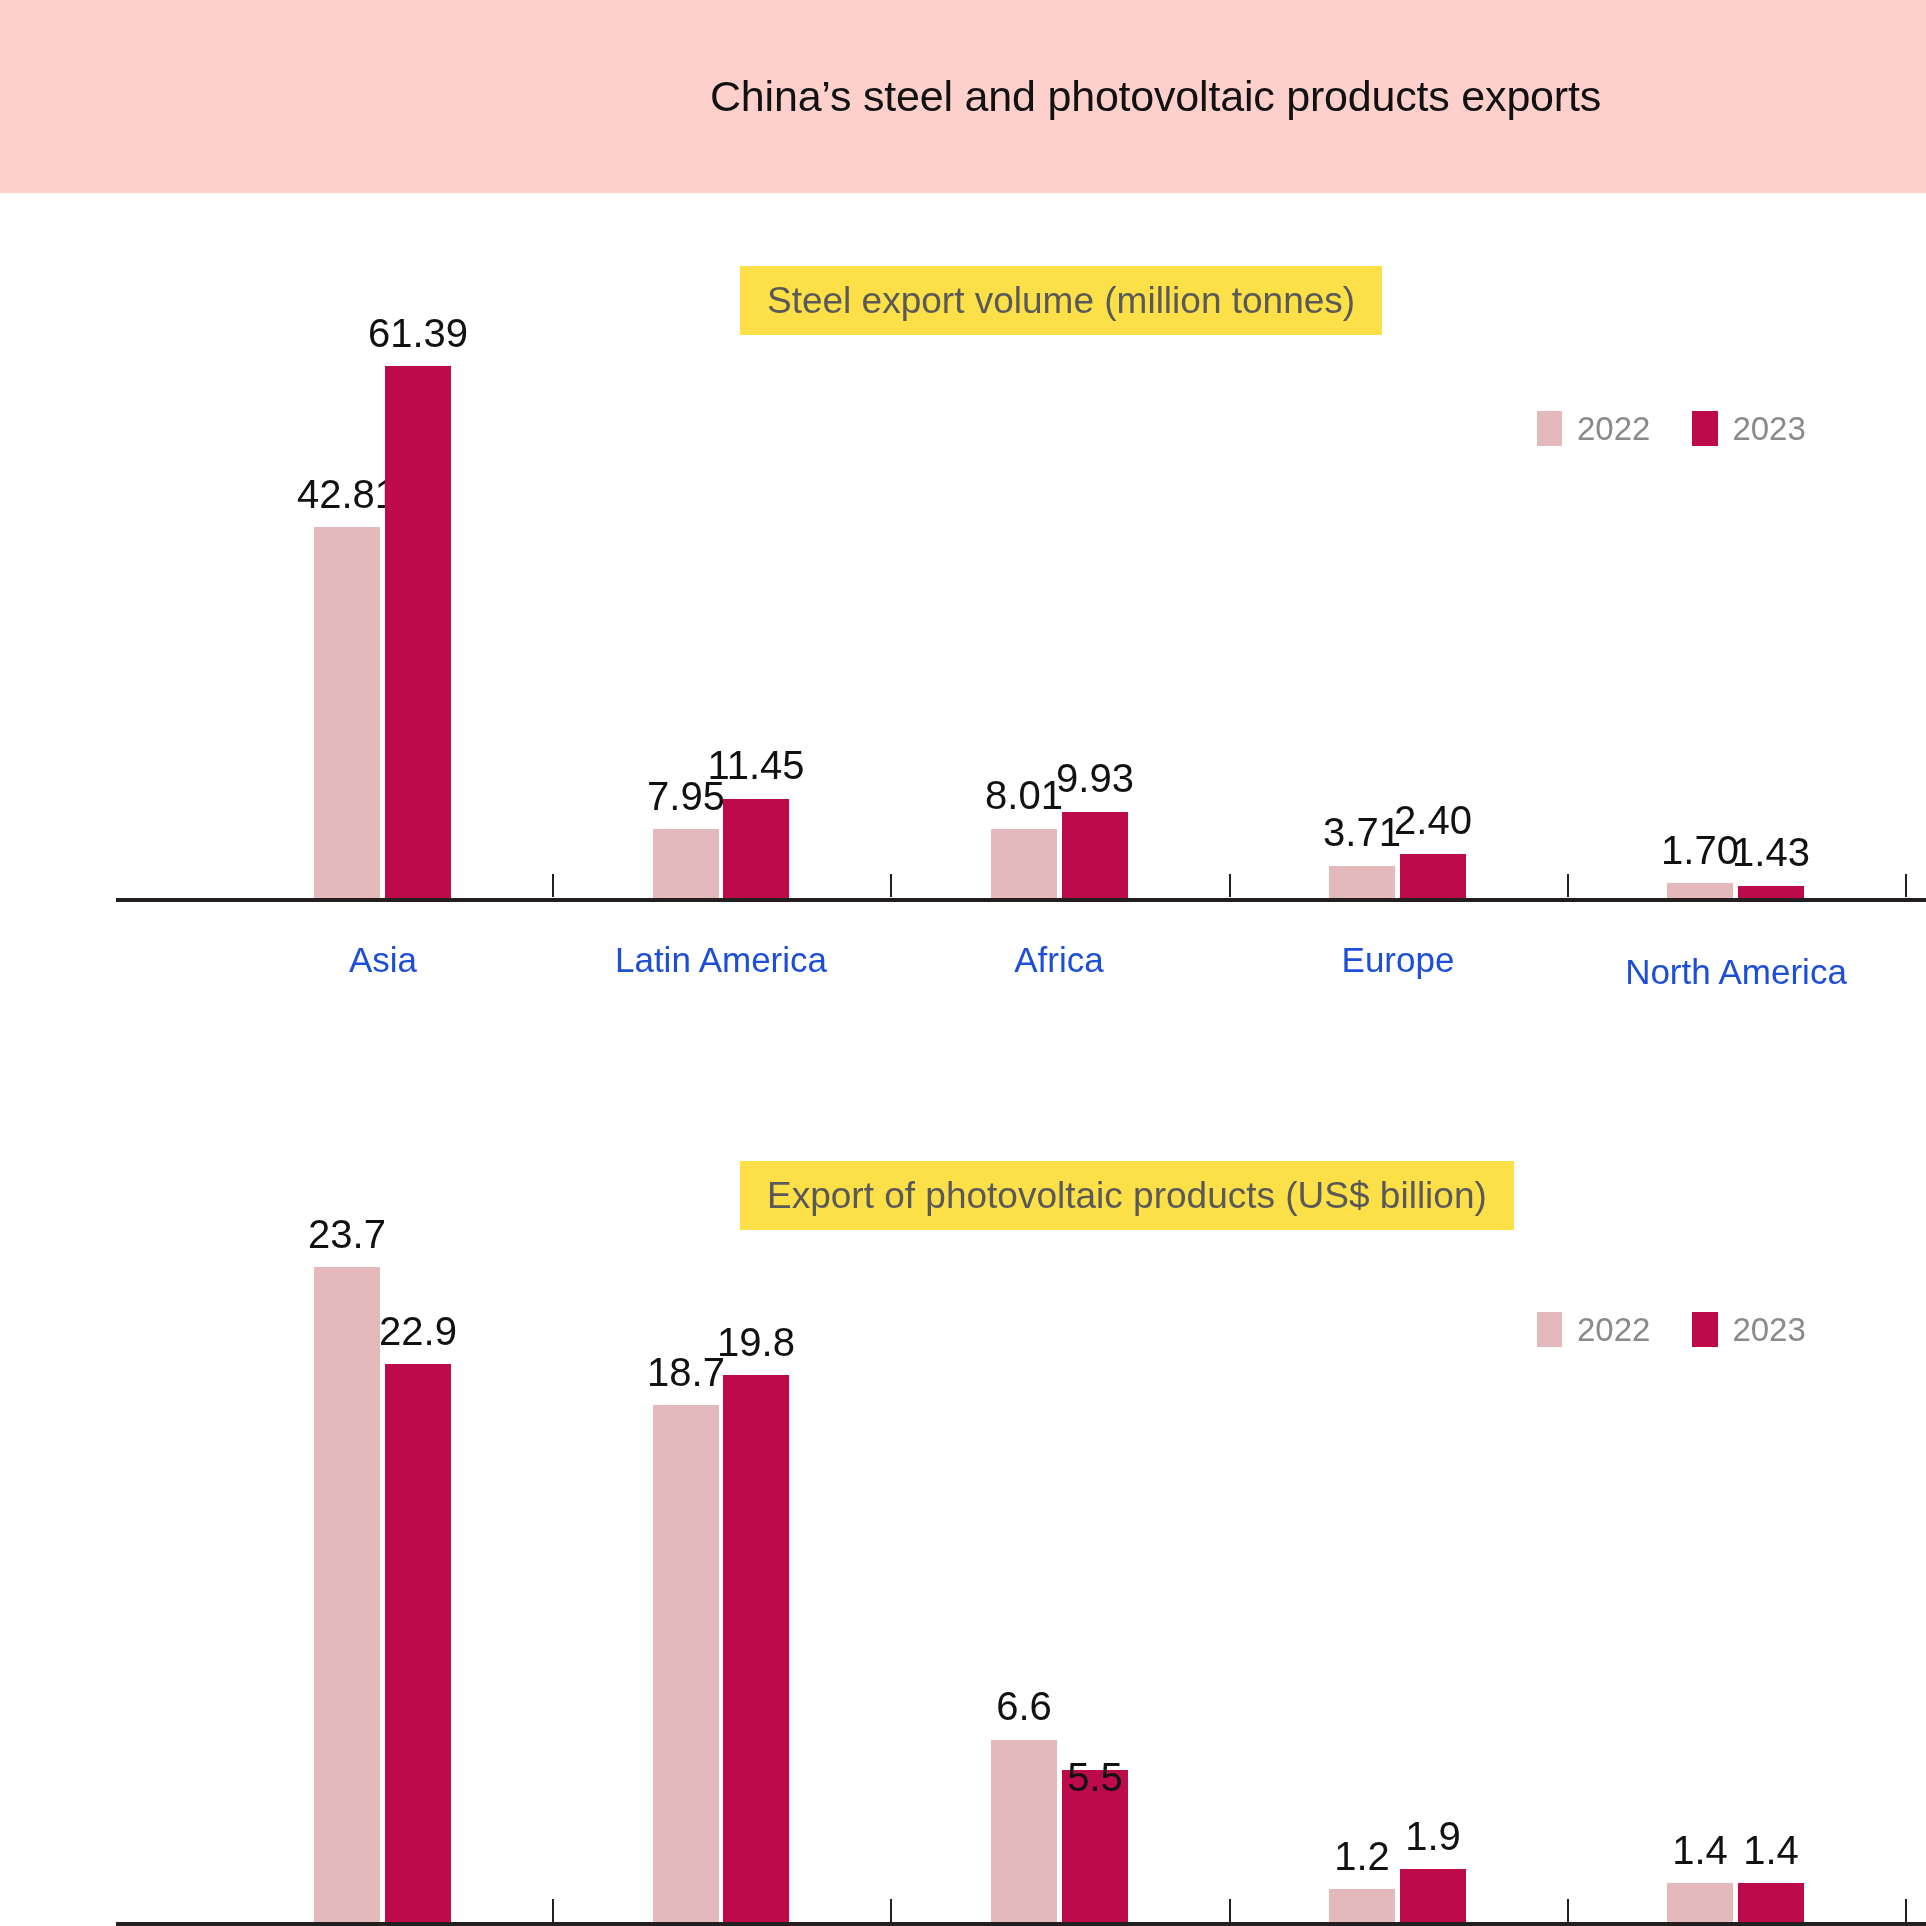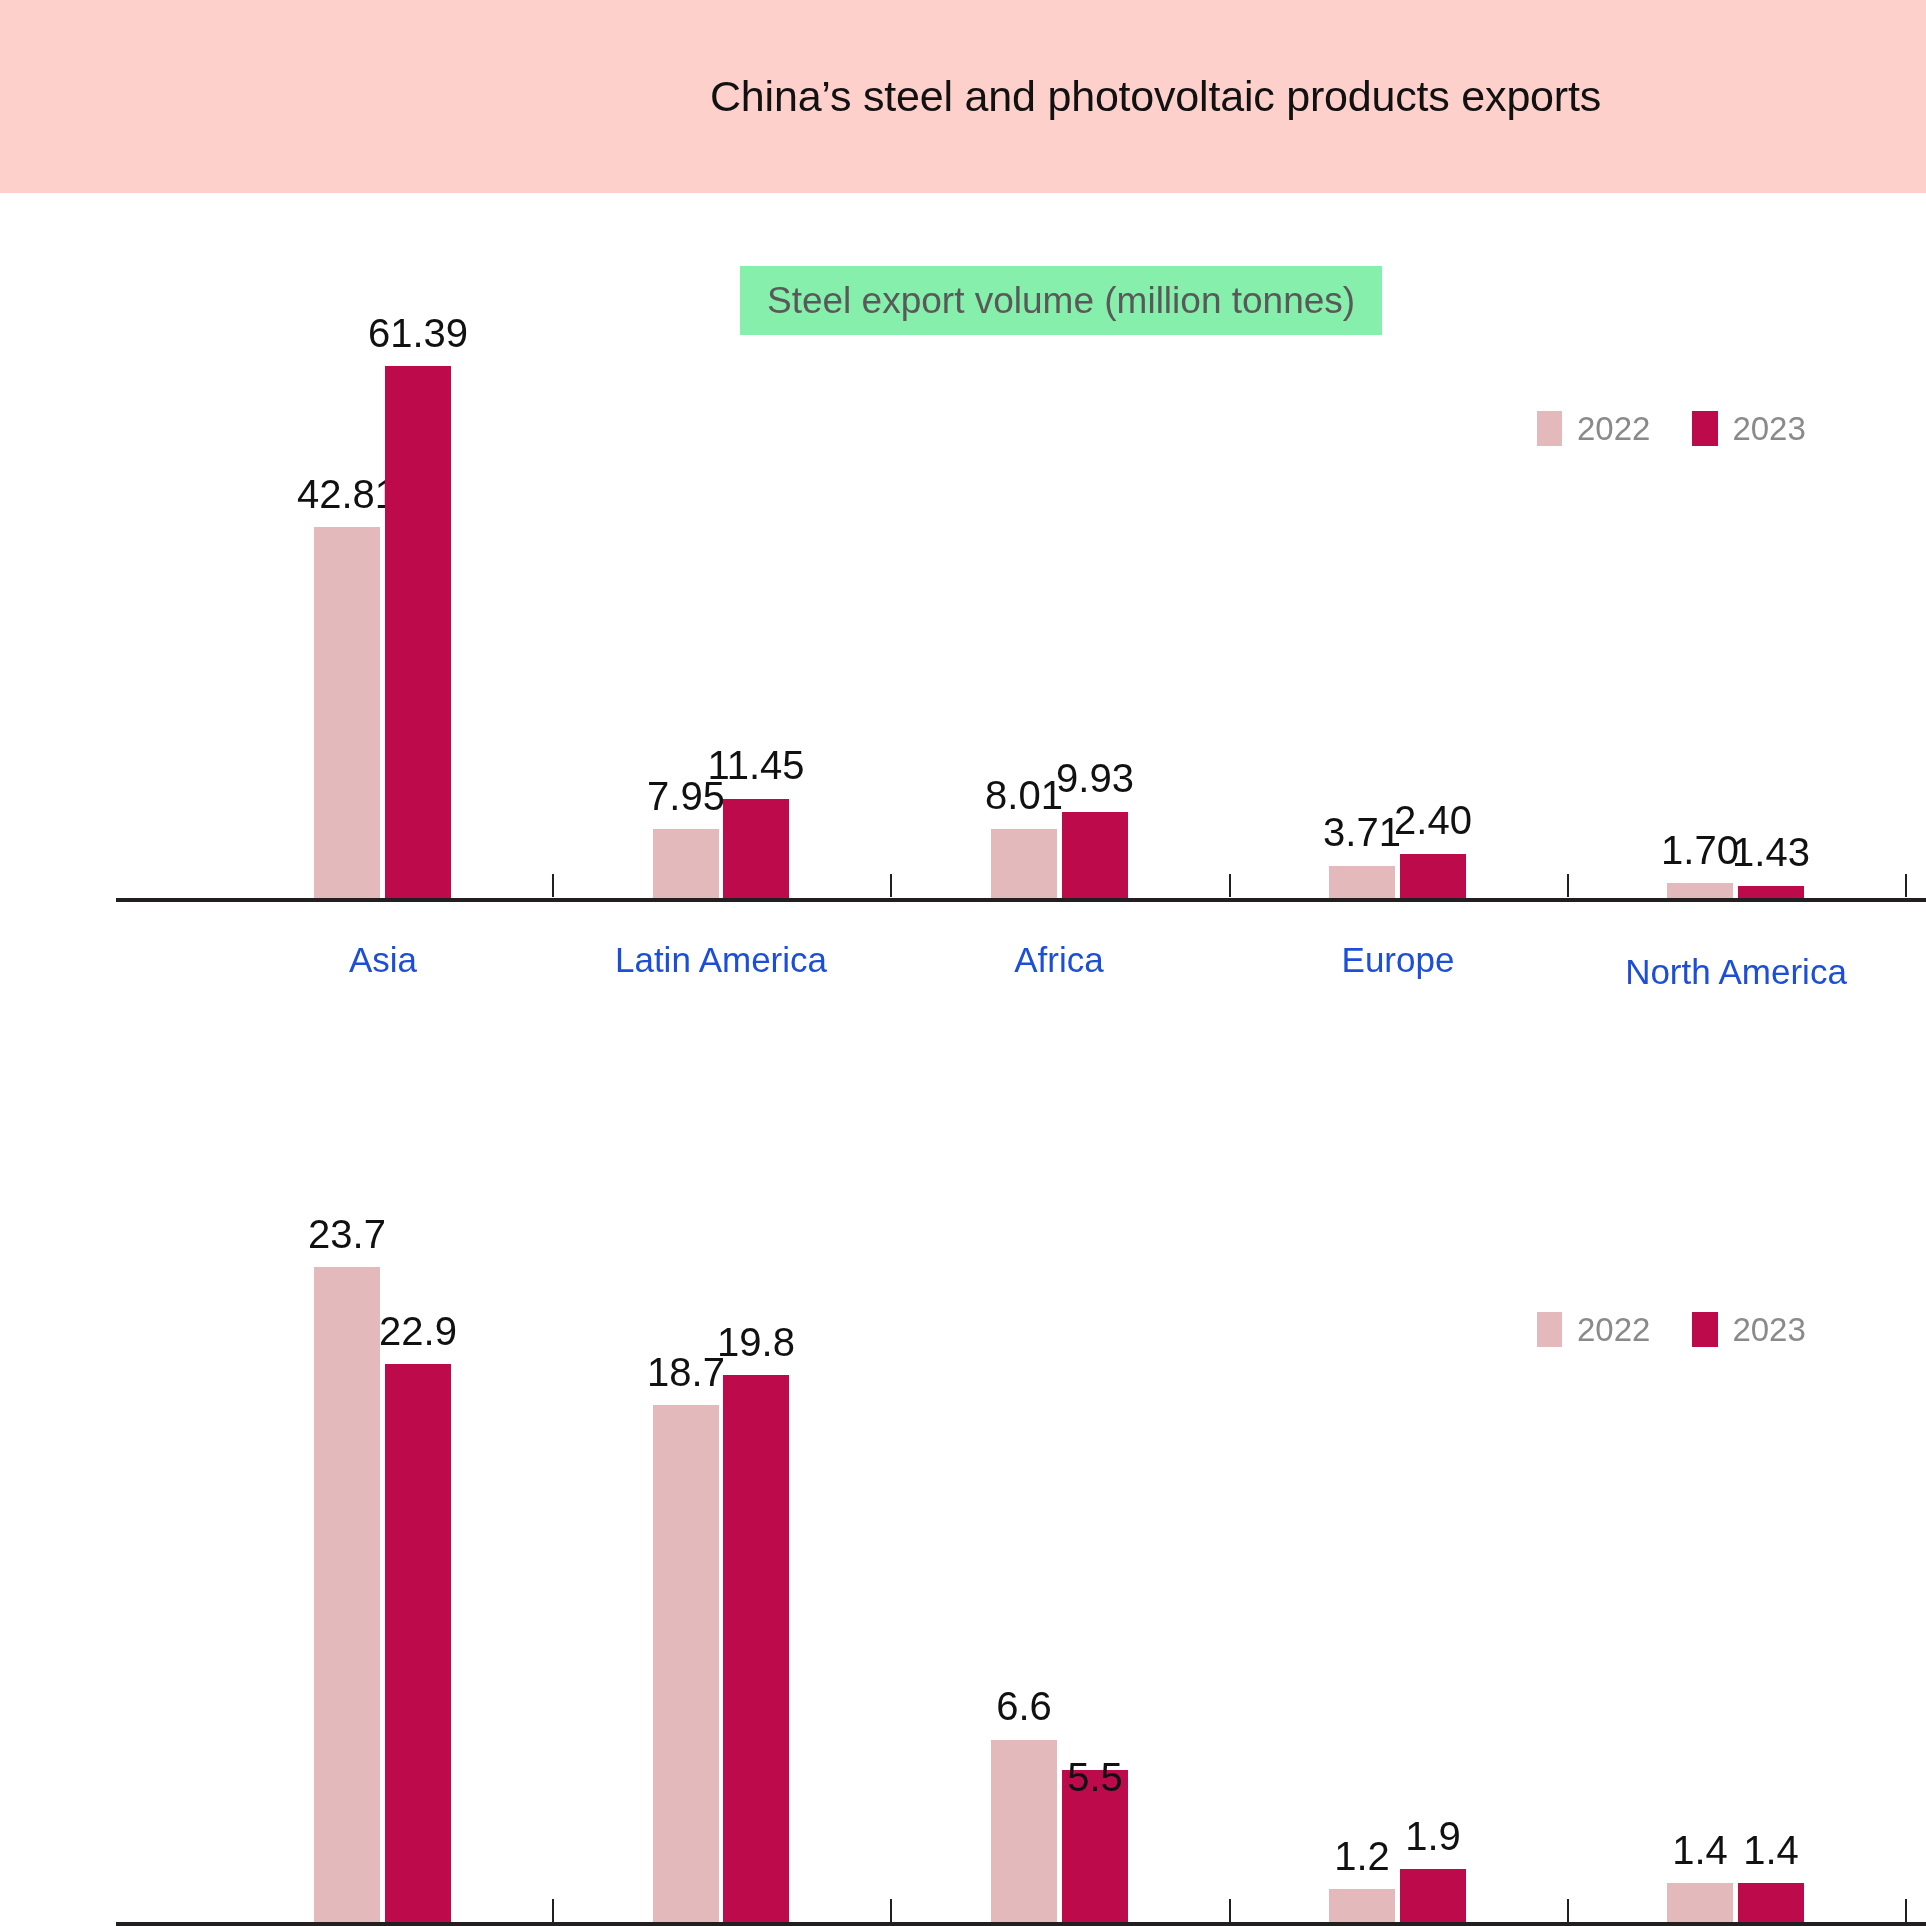--- a/index.html
+++ b/index.html
@@ -33,21 +33,21 @@
     justify-content: center;
     font-size: 43px;
     font-weight: 400;
     color: #111111;
     letter-spacing: -0.2px;
     white-space: nowrap;
   }
 
   .subtitle-box {
     position: absolute;
-    background: #86efac;
+    background: #fde047;
     display: flex;
     align-items: center;
     padding-left: 27px;
     padding-right: 27px;
     font-size: 37px;
     color: #595959;
     white-space: nowrap;
   }
 
   .legend {
@@ -155,20 +155,23 @@
       <div class="axis-tick" style="left: 1451px; top: 508px;"></div>
       <div class="bar y2022" style="left: 1551px; width: 66px; height: 14.7px; bottom: 89px;"></div>
       <div class="bar-value" style="left: 1528px; width: 112px; top: 464px;">1.70</div>
       <div class="bar y2023" style="left: 1622px; width: 66px; height: 12.4px; bottom: 89px;"></div>
       <div class="bar-value" style="left: 1599px; width: 112px; top: 466px;">1.43</div>
       <div class="cat-label" style="left: 1451px; width: 338px; top: 576px; margin-top: 12px;">North America</div>
       <div class="axis-tick" style="left: 1789px; top: 508px;"></div>
       <div class="cat-label" style="left: 1789px; width: 338px; top: 576px;">Oceania</div>
     </div>
 
+  <div class="subtitle-box" id="subtitle-2" style="left:740px; top:1161px; height:69px;">
+    <span>Export of photovoltaic products (US$ billion)</span>
+  </div>
 
   <div class="legend" id="legend-2" style="left:1537px; top:1312px;">
     <div class="legend-entry">
       <span class="legend-swatch y2022"></span>
       <span class="legend-label">2022</span>
     </div>
     <div class="legend-entry">
       <span class="legend-swatch y2023"></span>
       <span class="legend-label">2023</span>
     </div>

